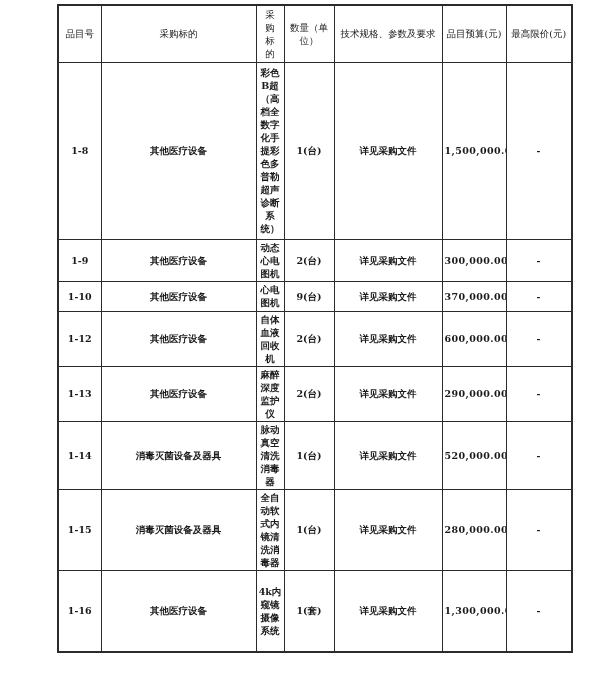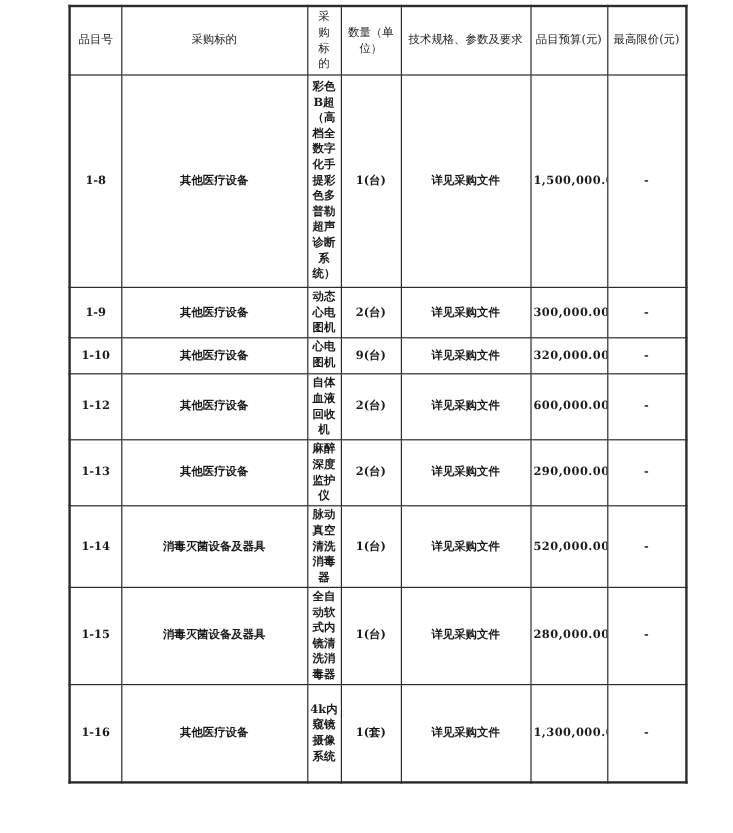--- a/index.html
+++ b/index.html
@@ -126,21 +126,21 @@
         <td class="c-specs">详见采购文件</td>
         <td class="c-budget">300,000.00</td>
         <td class="c-max">-</td>
       </tr>
       <tr>
         <td class="c-no">1-10</td>
         <td class="c-name">其他医疗设备</td>
         <td class="c-target">心电图机</td>
         <td class="c-qty">9(台)</td>
         <td class="c-specs">详见采购文件</td>
-        <td class="c-budget">320,000.00</td>
+        <td class="c-budget">370,000.00</td>
         <td class="c-max">-</td>
       </tr>
       <tr>
         <td class="c-no">1-12</td>
         <td class="c-name">其他医疗设备</td>
         <td class="c-target">自体血液回收机</td>
         <td class="c-qty">2(台)</td>
         <td class="c-specs">详见采购文件</td>
         <td class="c-budget">600,000.00</td>
         <td class="c-max">-</td>

